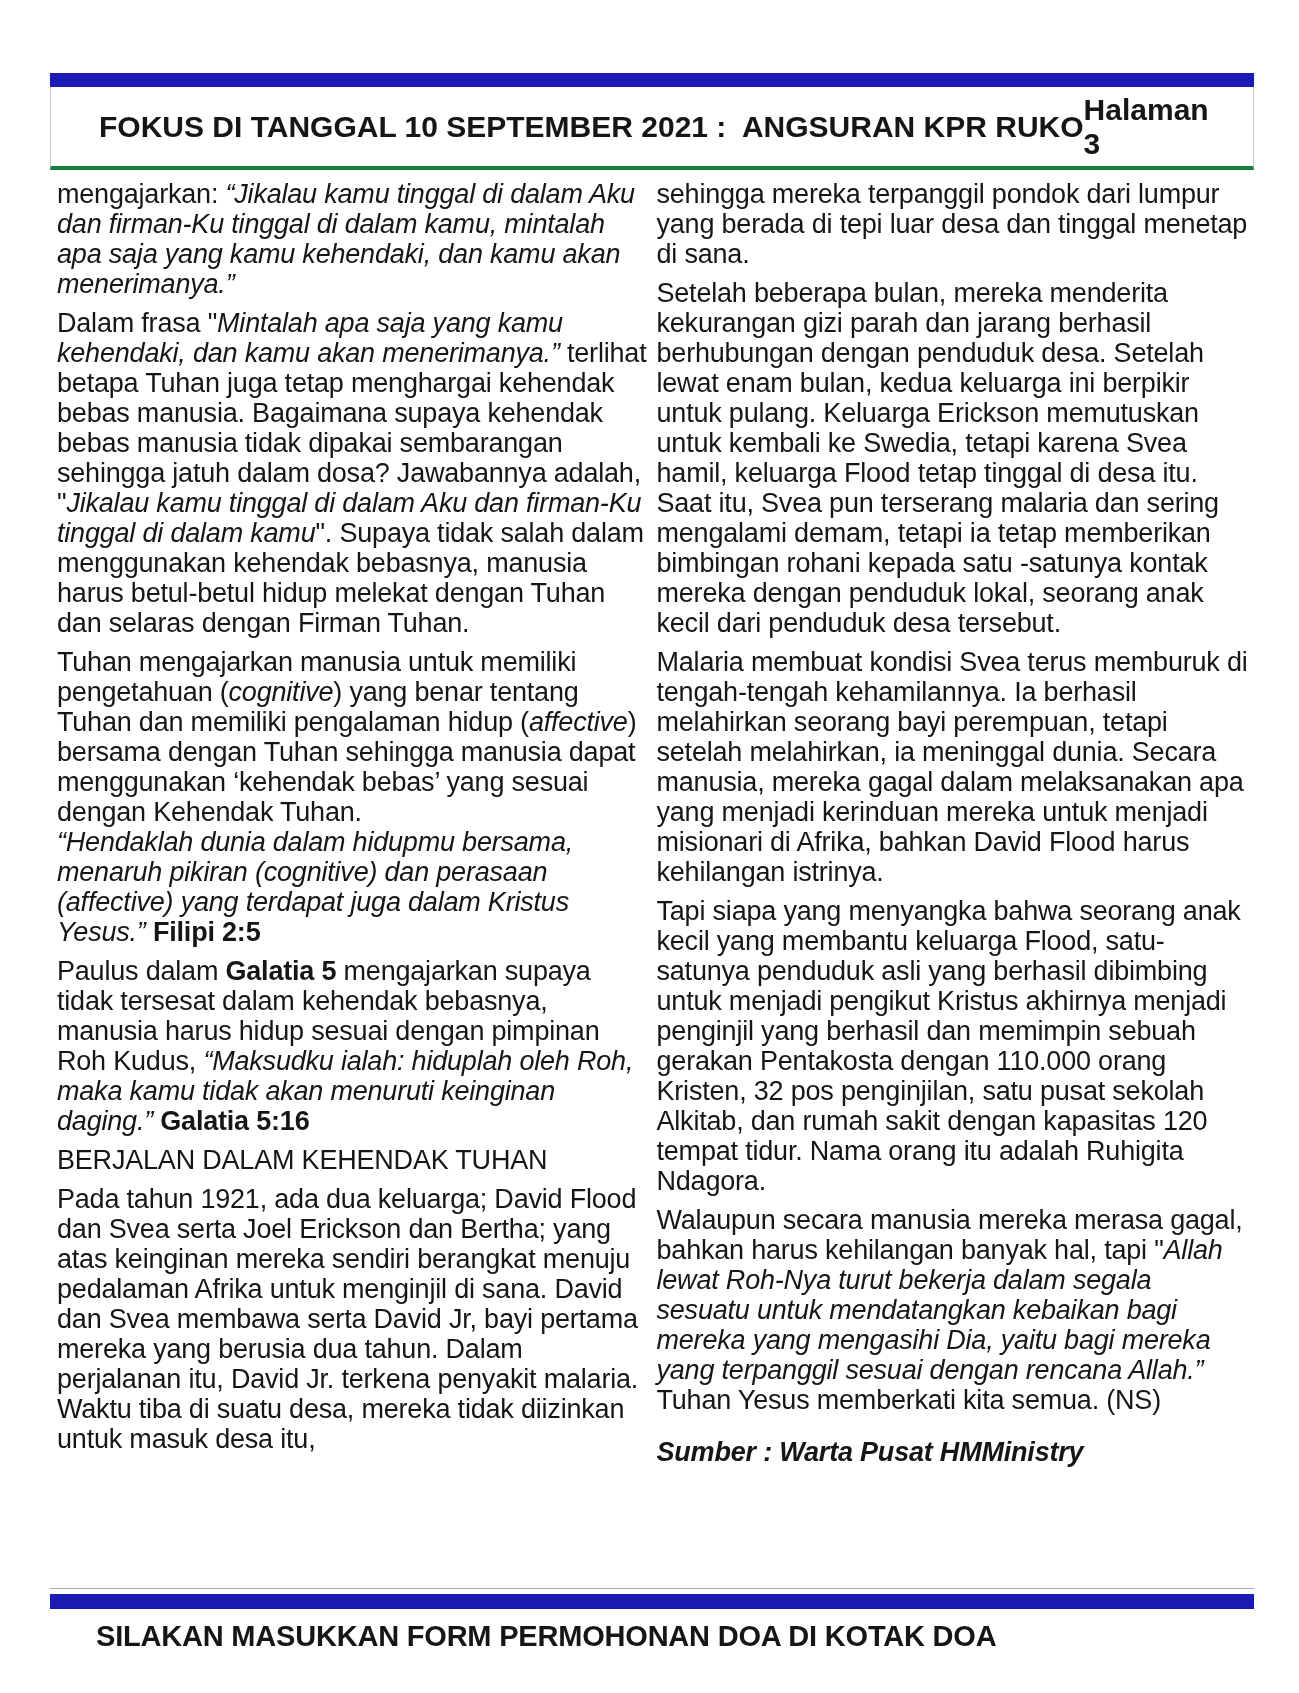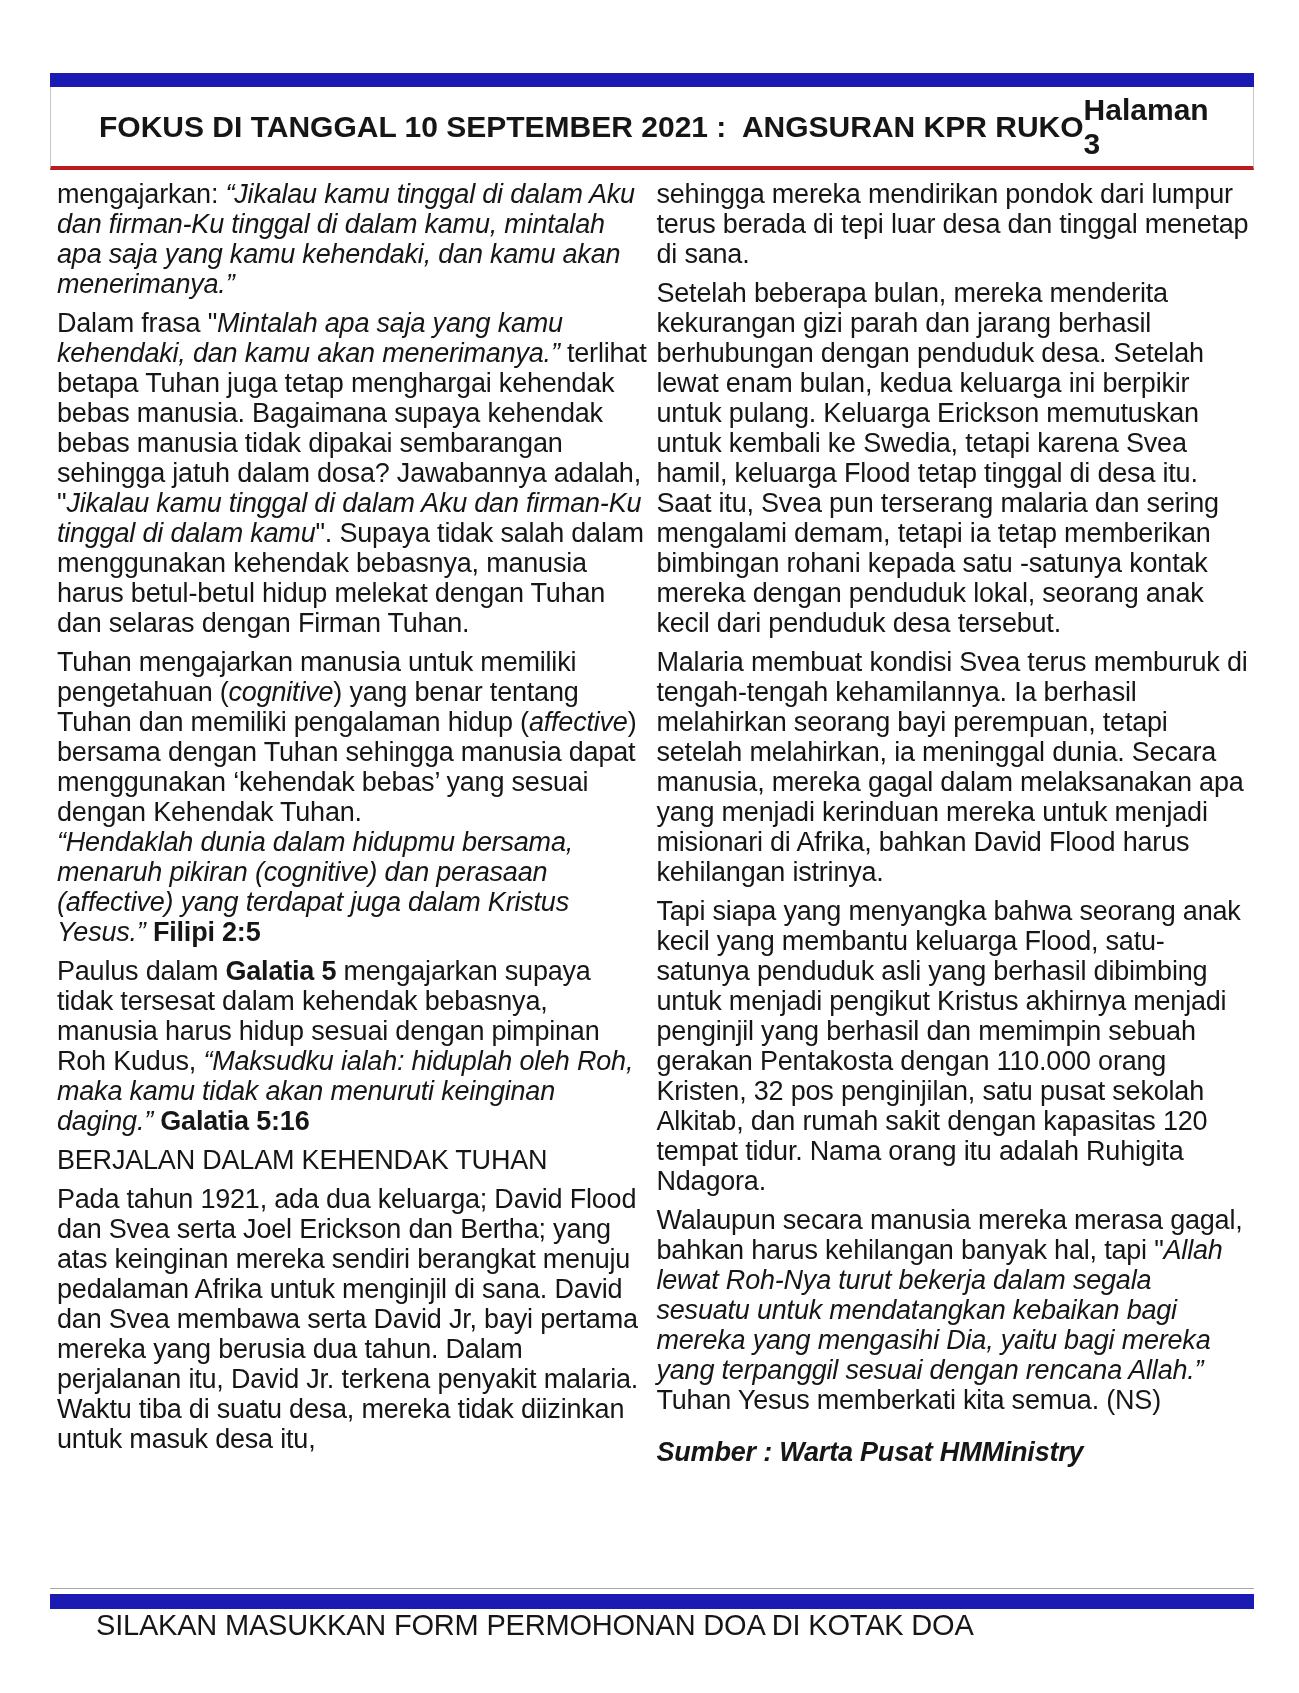--- a/index.html
+++ b/index.html
@@ -6,40 +6,40 @@
   html,body { margin:0; padding:0; background:#ffffff; }
   .page {
     position:relative; width:1299px; height:1693px; overflow:hidden;
     background:#ffffff; color:#161616;
     font-family:"Liberation Sans", sans-serif;
   }
   .header { margin:73px 45px 0 50px; }
   .bar { height:14px; background:var(--accent); }
   .title-row {
     display:flex; justify-content:space-between; align-items:center;
-    border-bottom:4px solid #b91c1c;
+    border-bottom:4px solid #15803d;
     border-left:1px solid #c9c9c9; border-right:1px solid #c9c9c9;
     padding:6px 20px 5px 48px; background:#fff;
   }
   .doc-title { font-size:30px; font-weight:bold; white-space:pre; }
   .page-label { font-size:30px; font-weight:bold; }
   .columns { display:flex; gap:6px; margin:9px 49px 0 57px; }
   .col { flex:1; min-width:0; font-size:27px; line-height:30px; letter-spacing:-0.2px; }
   .block { margin:0 0 9px 0; }
   .block.tight { margin-bottom:0; }
   .block.heading { font-weight:normal; }
   .block.source { font-weight:bold; font-style:italic; margin-top:22px; }
   .fmt-n { font-style:normal; }
   .fmt-i { font-style:italic; }
   .fmt-b { font-weight:bold; }
   .fmt-bi { font-weight:bold; font-style:italic; }
   .footer { position:absolute; left:50px; right:45px; top:1588px; }
   .footer-rule { height:1px; background:#a8a8a8; margin-bottom:5px; }
   .footer .bar { height:15px; }
-  .footer-text { padding-left:46px; font-size:29px; font-weight:normal; letter-spacing:-0.2px; }
+  .footer-text { margin-top:11px; padding-left:46px; font-size:29px; font-weight:bold; letter-spacing:-0.2px; }
 </style>
 </head>
 <body>
 
 <div class="page">
 
   <div class="header">
     <div class="bar"></div>
     <div class="title-row">
       <span class="doc-title">FOKUS DI TANGGAL 10 SEPTEMBER 2021 :  ANGSURAN KPR RUKO</span>
@@ -51,21 +51,21 @@
     <div class="col">
         <div class="block p"><span class="fmt-n">mengajarkan: </span><span class="fmt-i">“Jikalau kamu tinggal di dalam Aku dan firman-Ku tinggal di dalam kamu, mintalah apa saja yang kamu kehendaki, dan kamu akan menerimanya.”</span></div>
         <div class="block p"><span class="fmt-n">Dalam frasa "</span><span class="fmt-i">Mintalah apa saja yang kamu kehendaki, dan kamu akan menerimanya.”</span><span class="fmt-n"> terlihat betapa Tuhan juga tetap menghargai kehendak bebas manusia. Bagaimana supaya kehendak bebas manusia tidak dipakai sembarangan sehingga jatuh dalam dosa? Jawabannya adalah, "</span><span class="fmt-i">Jikalau kamu tinggal di dalam Aku dan firman-Ku tinggal di dalam kamu</span><span class="fmt-n">". Supaya tidak salah dalam menggunakan kehendak bebasnya, manusia harus betul-betul hidup melekat dengan Tuhan dan selaras dengan Firman Tuhan.</span></div>
         <div class="block p tight"><span class="fmt-n">Tuhan mengajarkan manusia untuk memiliki pengetahuan (</span><span class="fmt-i">cognitive</span><span class="fmt-n">) yang benar tentang Tuhan dan memiliki pengalaman hidup (</span><span class="fmt-i">affective</span><span class="fmt-n">) bersama dengan Tuhan sehingga manusia dapat menggunakan ‘kehendak bebas’ yang sesuai dengan Kehendak Tuhan.</span></div>
         <div class="block p"><span class="fmt-i">“Hendaklah dunia dalam hidupmu bersama, menaruh pikiran (cognitive) dan perasaan (affective) yang terdapat juga dalam Kristus Yesus.” </span><span class="fmt-b">Filipi 2:5</span></div>
         <div class="block p"><span class="fmt-n">Paulus dalam </span><span class="fmt-b">Galatia 5</span><span class="fmt-n"> mengajarkan supaya tidak tersesat dalam kehendak bebasnya, manusia harus hidup sesuai dengan pimpinan Roh Kudus, </span><span class="fmt-i">“Maksudku ialah: hiduplah oleh Roh, maka kamu tidak akan menuruti keinginan daging.” </span><span class="fmt-b">Galatia 5:16</span></div>
         <div class="block heading"><span class="fmt-n">BERJALAN DALAM KEHENDAK TUHAN</span><br></div>
         <div class="block p"><span class="fmt-n">Pada tahun 1921, ada dua keluarga; David Flood dan Svea serta Joel Erickson dan Bertha; yang atas keinginan mereka sendiri berangkat menuju pedalaman Afrika untuk menginjil di sana. David dan Svea membawa serta David Jr, bayi pertama mereka yang berusia dua tahun. Dalam perjalanan itu, David Jr. terkena penyakit malaria. Waktu tiba di suatu desa, mereka tidak diizinkan untuk masuk desa itu,</span></div>
       </div>
     <div class="col">
-        <div class="block p"><span class="fmt-n">sehingga mereka mendirikan pondok dari lumpur terus berada di tepi luar desa dan tinggal menetap di sana.</span></div>
+        <div class="block p"><span class="fmt-n">sehingga mereka terpanggil pondok dari lumpur yang berada di tepi luar desa dan tinggal menetap di sana.</span></div>
         <div class="block p"><span class="fmt-n">Setelah beberapa bulan, mereka menderita kekurangan gizi parah dan jarang berhasil berhubungan dengan penduduk desa. Setelah lewat enam bulan, kedua keluarga ini berpikir untuk pulang. Keluarga Erickson memutuskan untuk kembali ke Swedia, tetapi karena Svea hamil, keluarga Flood tetap tinggal di desa itu. Saat itu, Svea pun terserang malaria dan sering mengalami demam, tetapi ia tetap memberikan bimbingan rohani kepada satu -satunya kontak mereka dengan penduduk lokal, seorang anak kecil dari penduduk desa tersebut.</span></div>
         <div class="block p"><span class="fmt-n">Malaria membuat kondisi Svea terus memburuk di tengah-tengah kehamilannya. Ia berhasil melahirkan seorang bayi perempuan, tetapi setelah melahirkan, ia meninggal dunia. Secara manusia, mereka gagal dalam melaksanakan apa yang menjadi kerinduan mereka untuk menjadi misionari di Afrika, bahkan David Flood harus kehilangan istrinya.</span></div>
         <div class="block p"><span class="fmt-n">Tapi siapa yang menyangka bahwa seorang anak kecil yang membantu keluarga Flood, satu-satunya penduduk asli yang berhasil dibimbing untuk menjadi pengikut Kristus akhirnya menjadi penginjil yang berhasil dan memimpin sebuah gerakan Pentakosta dengan 110.000 orang Kristen, 32 pos penginjilan, satu pusat sekolah Alkitab, dan rumah sakit dengan kapasitas 120 tempat tidur. Nama orang itu adalah Ruhigita Ndagora.</span></div>
         <div class="block p"><span class="fmt-n">Walaupun secara manusia mereka merasa gagal, bahkan harus kehilangan banyak hal, tapi "</span><span class="fmt-i">Allah lewat Roh-Nya turut bekerja dalam segala sesuatu untuk mendatangkan kebaikan bagi mereka yang mengasihi Dia, yaitu bagi mereka yang terpanggil sesuai dengan rencana Allah.”</span><span class="fmt-n"> Tuhan Yesus memberkati kita semua. (NS)</span></div>
         <div class="block source"><span class="fmt-bi">Sumber : Warta Pusat HMMinistry</span></div>
       </div>
   </div>
 
   <div class="footer">
     <div class="footer-rule"></div>

